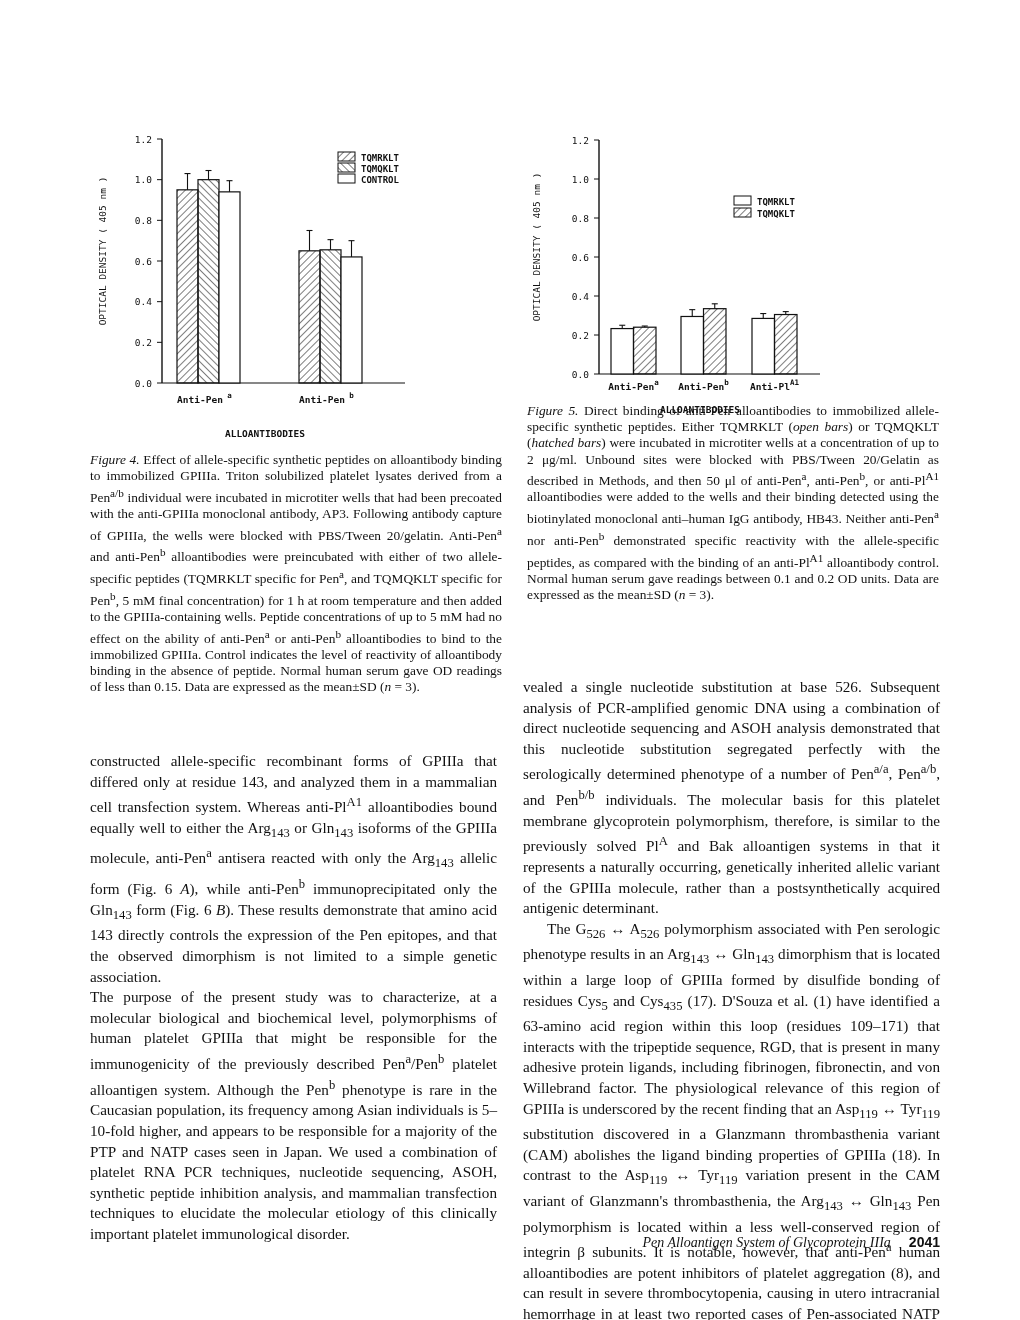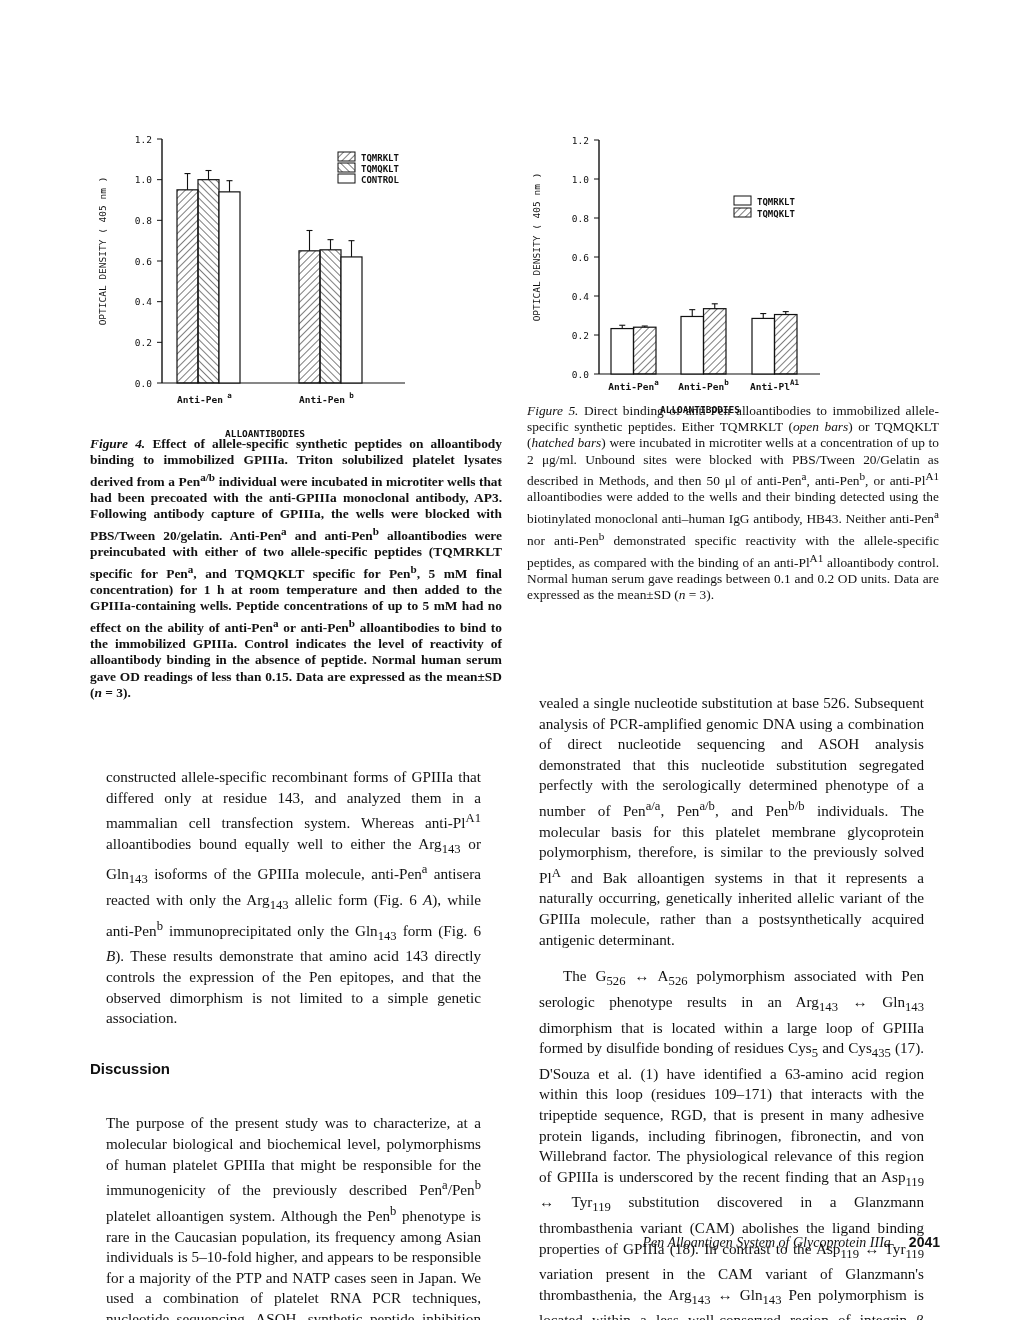--- a/index.html
+++ b/index.html
@@ -3,21 +3,21 @@
 <meta charset="utf-8">
 <style>
   html, body { margin:0; padding:0; background:#fff; }
   body { width:1020px; height:1320px; position:relative; overflow:hidden;
          font-family:"Liberation Serif", serif; color:#111; }
   .abs { position:absolute; }
   svg text { font-family:"DejaVu Sans Mono", monospace; fill:#111; }
   .caption { font-size:13.4px; line-height:16.2px; text-align:justify; }
   .caption .figlabel { font-style:italic; }
   .body-text { font-size:15.2px; line-height:20.6px; text-align:justify; }
-  .body-text p { margin:16px; }
+  .body-text p { margin:0; }
   .body-text p.indent { text-indent:24px; }
   .heading { font-family:"Liberation Sans", sans-serif; font-weight:bold; font-size:15px; }
   .footer-title { font-style:italic; font-size:14px; }
   .footer-page { font-family:"Liberation Sans", sans-serif; font-weight:bold; font-size:14px; }
 </style>
 </head>
 <body>
 
 <svg class="abs" id="fig4" style="left:0;top:0;" width="510" height="450" viewBox="0 0 510 450">
     <defs>
@@ -121,31 +121,30 @@
     <line x1="785.75" y1="314.525" x2="785.75" y2="311.6" stroke="#111" stroke-width="1.1"></line>
     <line x1="782.75" y1="311.6" x2="788.75" y2="311.6" stroke="#111" stroke-width="1.1"></line>
     <text x="774.5" y="390" font-size="9.5" text-anchor="middle" font-weight="bold"><tspan>Anti-Pl</tspan><tspan dy="-5" font-size="7.5">A1</tspan></text>
     <text x="700" y="413" font-size="9.5" text-anchor="middle" font-family="Liberation Serif, serif" font-weight="bold">ALLOANTIBODIES</text>
     <rect x="734" y="196" width="17" height="9" fill="#fff" stroke="#111" stroke-width="1"></rect>
     <text x="757" y="204.5" font-size="9" font-weight="bold">TQMRKLT</text>
     <rect x="734" y="208" width="17" height="9" fill="url(#fig5-hr)" stroke="#111" stroke-width="1"></rect>
     <text x="757" y="216.5" font-size="9" font-weight="bold">TQMQKLT</text>
   </svg>
 
-<div class="abs caption" style="left:90px; top:436px; width:412px;font-weight:bold;">
+<div class="abs caption" style="left:90px; top:452px; width:412px;">
   <span class="figlabel">Figure 4.</span><span> Effect of allele-specific synthetic peptides on alloantibody binding to immobilized GPIIIa. Triton solubilized platelet lysates derived from a Pen<sup>a/b</sup> individual were incubated in microtiter wells that had been precoated with the anti-GPIIIa monoclonal antibody, AP3. Following antibody capture of GPIIIa, the wells were blocked with PBS/Tween 20/gelatin. Anti-Pen<sup>a</sup> and anti-Pen<sup>b</sup> alloantibodies were preincubated with either of two allele-specific peptides (TQMRKLT specific for Pen<sup>a</sup>, and TQMQKLT specific for Pen<sup>b</sup>, 5 mM final concentration) for 1 h at room temperature and then added to the GPIIIa-containing wells. Peptide concentrations of up to 5 mM had no effect on the ability of anti-Pen<sup>a</sup> or anti-Pen<sup>b</sup> alloantibodies to bind to the immobilized GPIIIa. Control indicates the level of reactivity of alloantibody binding in the absence of peptide. Normal human serum gave OD readings of less than 0.15. Data are expressed as the mean±SD (<i>n</i> = 3).</span>
 </div>
 
 <div class="abs caption" style="left:527px; top:403px; width:412px;">
   <span class="figlabel">Figure 5.</span><span> Direct binding of anti-Pen alloantibodies to immobilized allele-specific synthetic peptides. Either TQMRKLT (<i>open bars</i>) or TQMQKLT (<i>hatched bars</i>) were incubated in microtiter wells at a concentration of up to 2 μg/ml. Unbound sites were blocked with PBS/Tween 20/Gelatin as described in Methods, and then 50 μl of anti-Pen<sup>a</sup>, anti-Pen<sup>b</sup>, or anti-Pl<sup>A1</sup> alloantibodies were added to the wells and their binding detected using the biotinylated monoclonal anti–human IgG antibody, HB43. Neither anti-Pen<sup>a</sup> nor anti-Pen<sup>b</sup> demonstrated specific reactivity with the allele-specific peptides, as compared with the binding of an anti-Pl<sup>A1</sup> alloantibody control. Normal human serum gave readings between 0.1 and 0.2 OD units. Data are expressed as the mean±SD (<i>n</i> = 3).</span>
 </div>
 
 <div class="abs body-text" style="left:90px; top:751px; width:407px;">
   <p>constructed allele-specific recombinant forms of GPIIIa that differed only at residue 143, and analyzed them in a mammalian cell transfection system. Whereas anti-Pl<sup>A1</sup> alloantibodies bound equally well to either the Arg<sub>143</sub> or Gln<sub>143</sub> isoforms of the GPIIIa molecule, anti-Pen<sup>a</sup> antisera reacted with only the Arg<sub>143</sub> allelic form (Fig. 6 <i>A</i>), while anti-Pen<sup>b</sup> immunoprecipitated only the Gln<sub>143</sub> form (Fig. 6 <i>B</i>). These results demonstrate that amino acid 143 directly controls the expression of the Pen epitopes, and that the observed dimorphism is not limited to a simple genetic association.</p>
-  <div class="heading" style="margin-top:30px; margin-bottom:34px;">Discussion</div>
   <p>The purpose of the present study was to characterize, at a molecular biological and biochemical level, polymorphisms of human platelet GPIIIa that might be responsible for the immunogenicity of the previously described Pen<sup>a</sup>/Pen<sup>b</sup> platelet alloantigen system. Although the Pen<sup>b</sup> phenotype is rare in the Caucasian population, its frequency among Asian individuals is 5–10-fold higher, and appears to be responsible for a majority of the PTP and NATP cases seen in Japan. We used a combination of platelet RNA PCR techniques, nucleotide sequencing, ASOH, synthetic peptide inhibition analysis, and mammalian transfection techniques to elucidate the molecular etiology of this clinically important platelet immunological disorder.</p>
 
 </div>
 
 <div class="abs body-text" style="left:523px; top:677px; width:417px;">
   <p>vealed a single nucleotide substitution at base 526. Subsequent analysis of PCR-amplified genomic DNA using a combination of direct nucleotide sequencing and ASOH analysis demonstrated that this nucleotide substitution segregated perfectly with the serologically determined phenotype of a number of Pen<sup>a/a</sup>, Pen<sup>a/b</sup>, and Pen<sup>b/b</sup> individuals. The molecular basis for this platelet membrane glycoprotein polymorphism, therefore, is similar to the previously solved Pl<sup>A</sup> and Bak alloantigen systems in that it represents a naturally occurring, genetically inherited allelic variant of the GPIIIa molecule, rather than a postsynthetically acquired antigenic determinant.</p>
   <p class="indent">The G<sub>526</sub> ↔ A<sub>526</sub> polymorphism associated with Pen serologic phenotype results in an Arg<sub>143</sub> ↔ Gln<sub>143</sub> dimorphism that is located within a large loop of GPIIIa formed by disulfide bonding of residues Cys<sub>5</sub> and Cys<sub>435</sub> (17). D'Souza et al. (1) have identified a 63-amino acid region within this loop (residues 109–171) that interacts with the tripeptide sequence, RGD, that is present in many adhesive protein ligands, including fibrinogen, fibronectin, and von Willebrand factor. The physiological relevance of this region of GPIIIa is underscored by the recent finding that an Asp<sub>119</sub> ↔ Tyr<sub>119</sub> substitution discovered in a Glanzmann thrombasthenia variant (CAM) abolishes the ligand binding properties of GPIIIa (18). In contrast to the Asp<sub>119</sub> ↔ Tyr<sub>119</sub> variation present in the CAM variant of Glanzmann's thrombasthenia, the Arg<sub>143</sub> ↔ Gln<sub>143</sub> Pen polymorphism is located within a less well-conserved region of integrin β subunits. It is notable, however, that anti-Pen<sup>a</sup> human alloantibodies are potent inhibitors of platelet aggregation (8), and can result in severe thrombocytopenia, causing in utero intracranial hemorrhage in at least two reported cases of Pen-associated NATP (4). Our localization of the Pen polymorphic site to amino acid 143 of GPIIIa provides further evidence for</p>
 </div>
 
 <div class="abs" style="left:600px; top:1233px; width:340px; text-align:right;">

